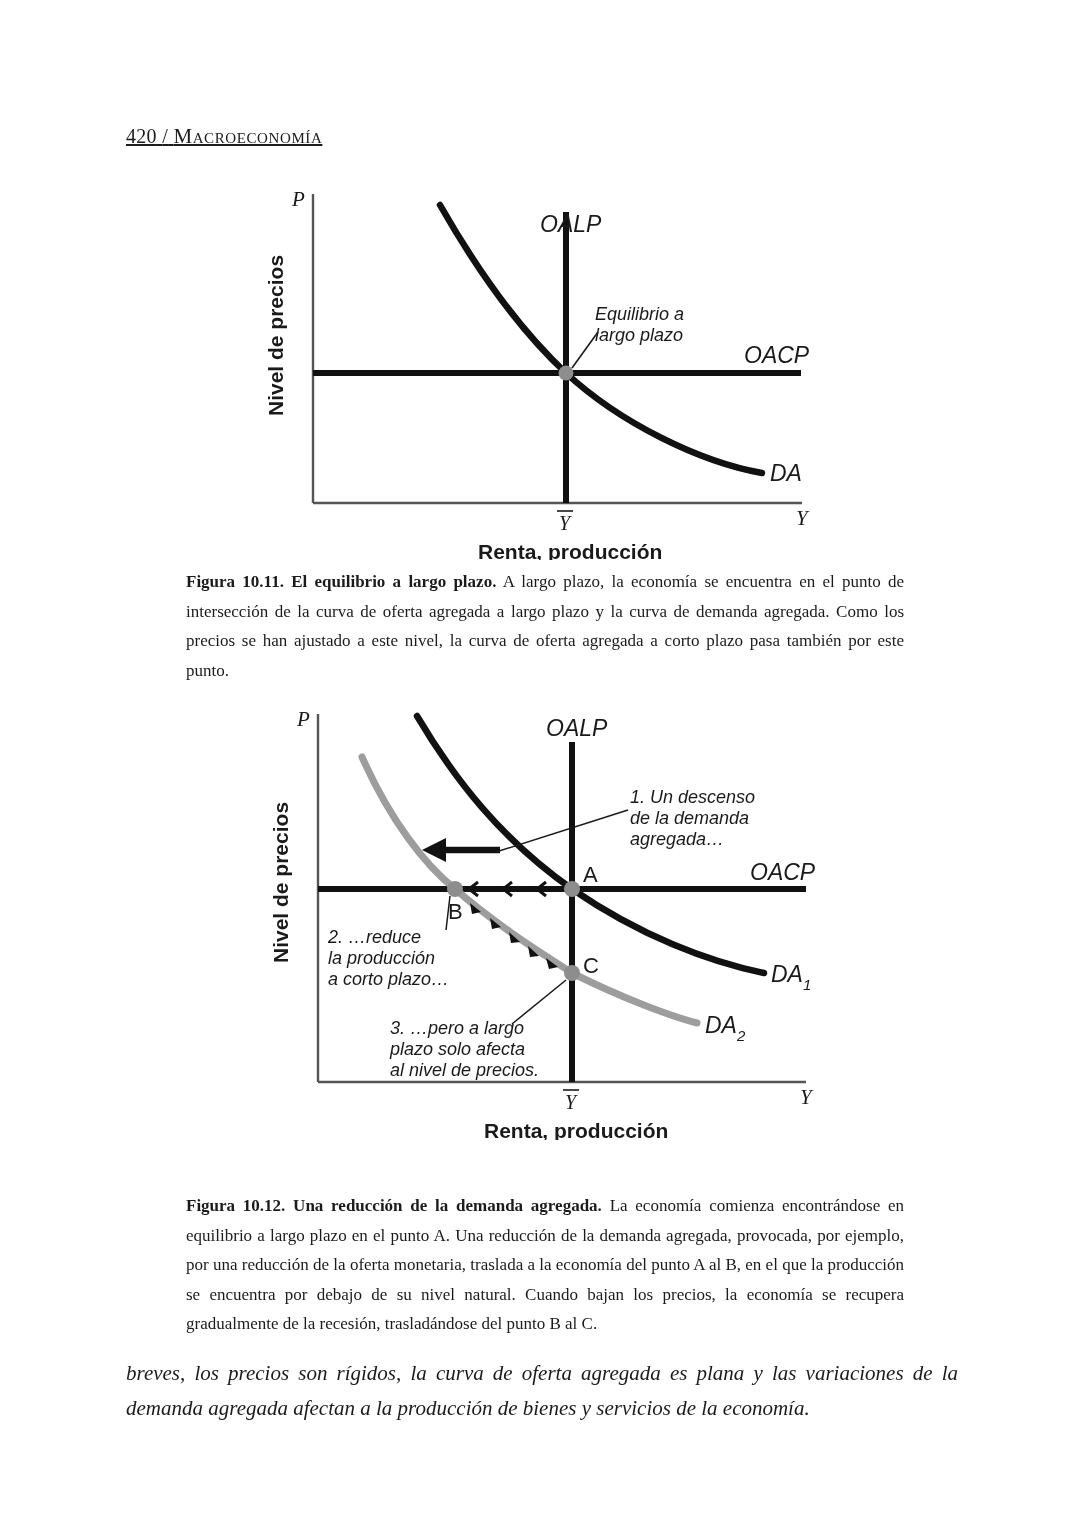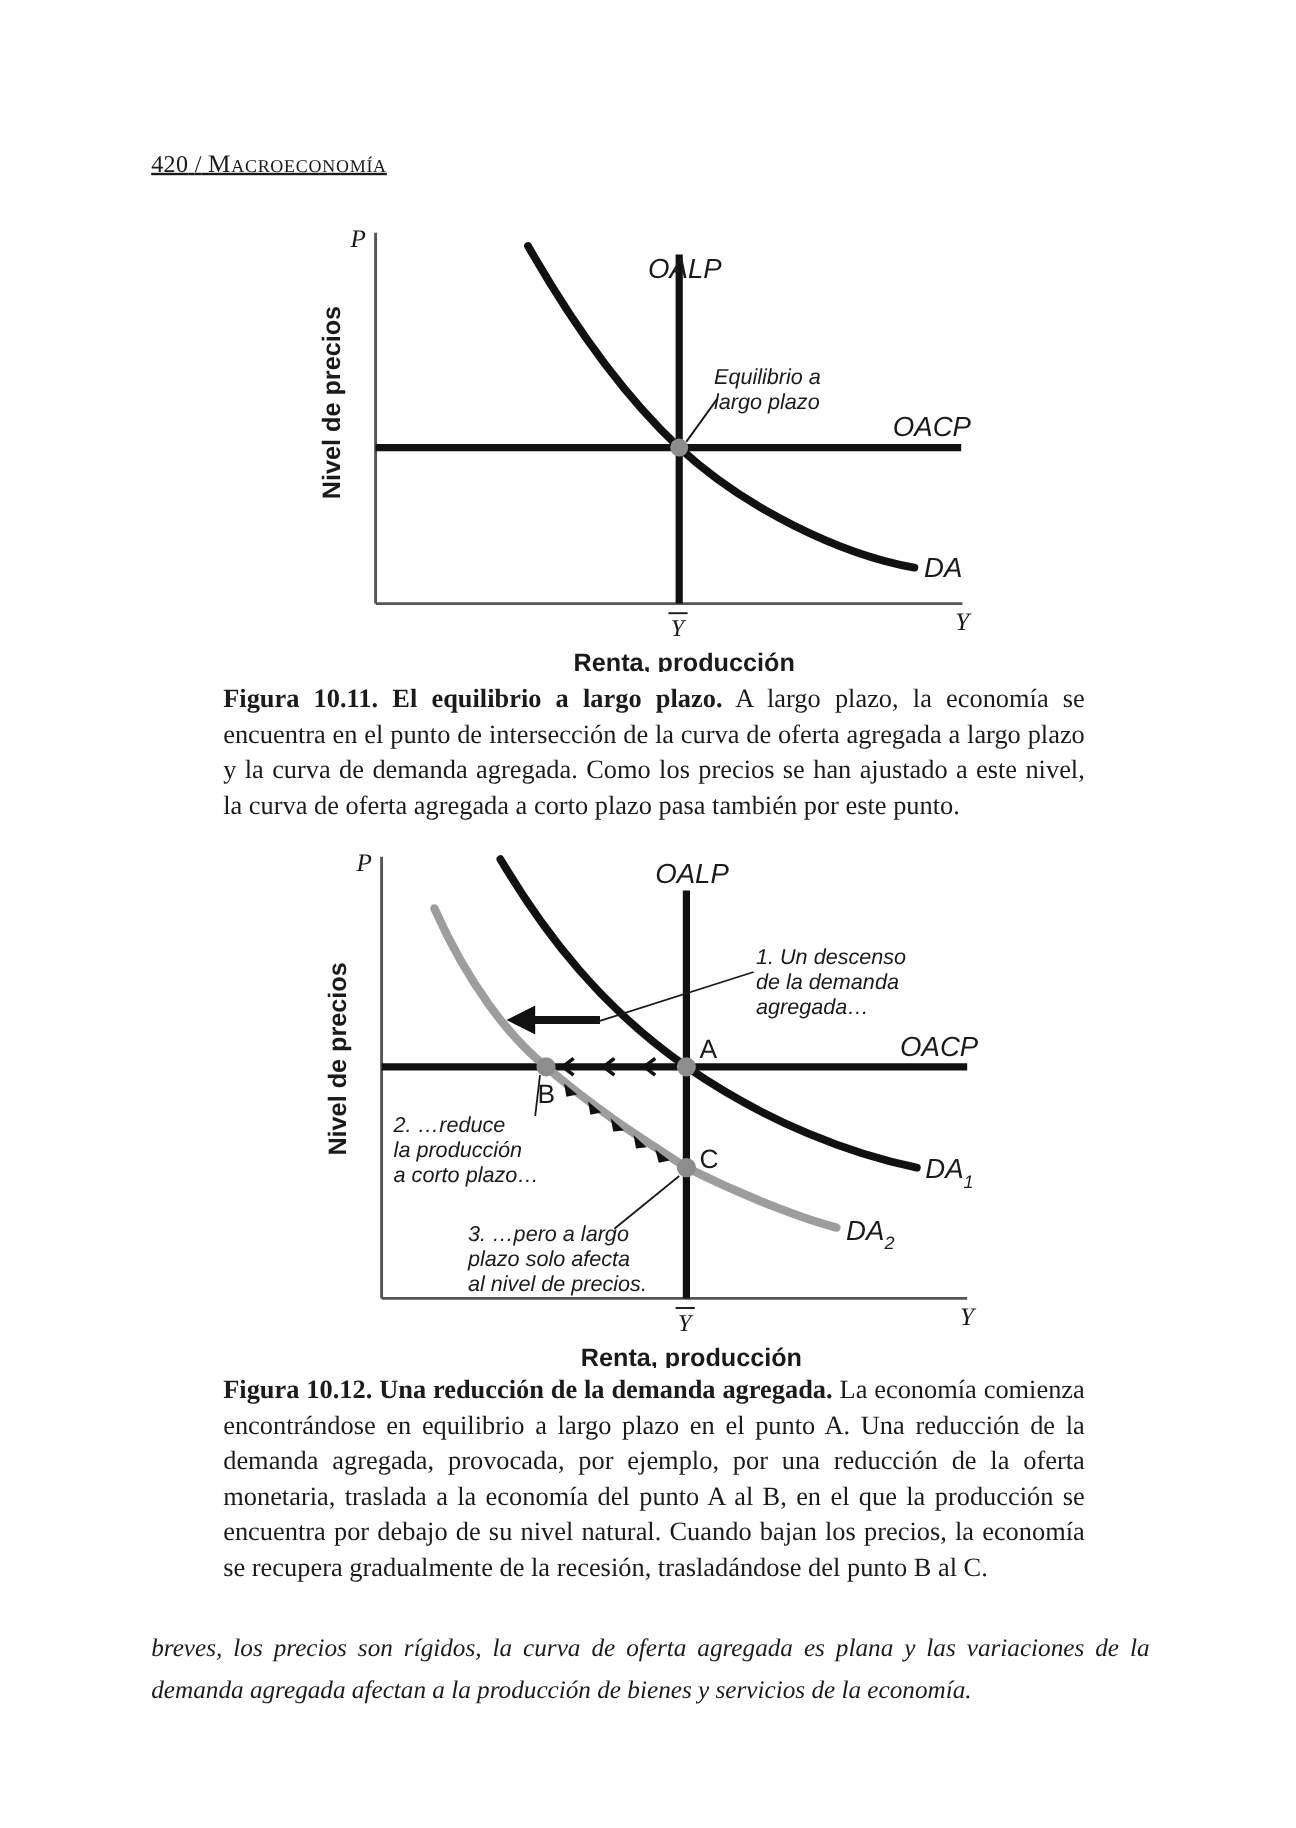--- a/index.html
+++ b/index.html
@@ -47,27 +47,27 @@
   #figure-2 { left: 250px; top: 700px; width: 600px; height: 440px; }
 
   .fig-svg { display: block; }
 
   
   .caption {
     position: absolute;
     width: 718px;
     left: 186px;
     font-family: "Liberation Serif", serif;
-    font-size: 22px;
+    font-size: 17px;
     line-height: 29.5px;
     text-align: justify;
     color: #1b1b1b;
   }
   #caption-1 { top: 567px; }
-  #caption-2 { top: 1143px; }
+  #caption-2 { top: 1191px; }
   .caption b { font-weight: bold; }
 
   .body-italic {
     position: absolute;
     left: 126px;
     width: 832px;
     top: 1356px;
     font-family: "Liberation Serif", serif;
     font-style: italic;
     font-size: 21px;

